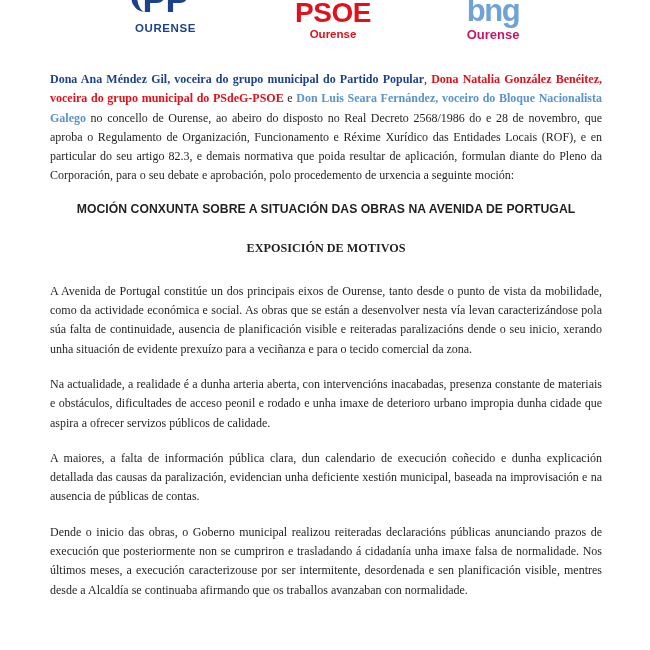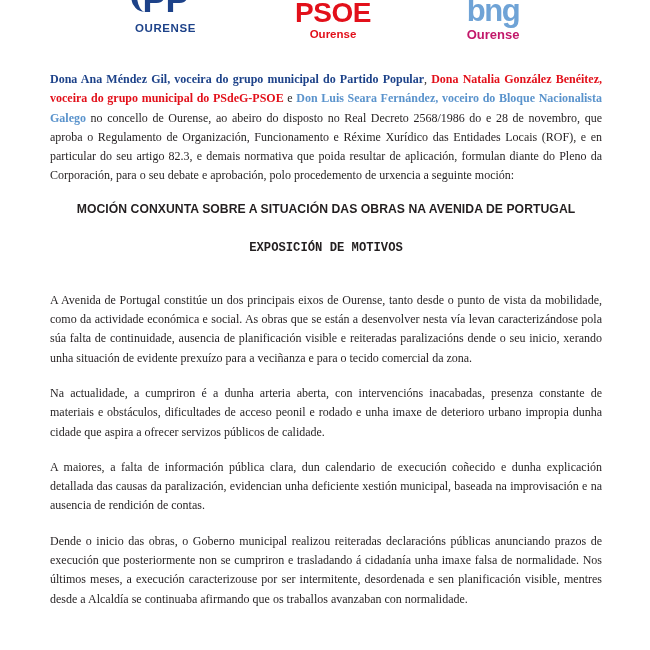--- a/index.html
+++ b/index.html
@@ -147,22 +147,22 @@
     margin: 9px 0 0 0;
     letter-spacing: 0.05px;
     font-family: "Liberation Sans", sans-serif;
   }
 
   h2.subtitle {
     font-size: 12.2px;
     font-weight: bold;
     color: #231f20;
     text-align: center;
-    margin: 25px 0 36px 0;
-    font-family: Liberation Mono, monospace;
+    margin: 25px 0 26px 0;
+    font-family: Liberation Serif, serif;
   }
 
   .para-gap { margin-bottom: 17px; }
 </style>
 </head>
 <body>
 
 <div class="page">
 
   <div class="logo-bar">
@@ -188,19 +188,19 @@
 
   <div class="doc">
 
     <p class="para intro"><span class="n-pp">Dona Ana Méndez Gil, voceira do grupo municipal do Partido Popular</span><span>, </span><span class="n-psoe">Dona Natalia González Benéitez, voceira do grupo municipal do PSdeG-PSOE</span><span> e </span><span class="n-bng">Don Luis Seara Fernández, voceiro do Bloque Nacionalista Galego</span><span> no concello de Ourense, ao abeiro do disposto no Real Decreto 2568/1986 do e 28 de novembro, que aproba o Regulamento de Organización, Funcionamento e Réxime Xurídico das Entidades Locais (ROF), e en particular do seu artigo 82.3, e demais normativa que poida resultar de aplicación, formulan diante do Pleno da Corporación, para o seu debate e aprobación, polo procedemento de urxencia a seguinte moción:</span></p>
 
     <h1 class="title">MOCIÓN CONXUNTA SOBRE A SITUACIÓN DAS OBRAS NA AVENIDA DE PORTUGAL</h1>
 
     <h2 class="subtitle">EXPOSICIÓN DE MOTIVOS</h2>
 
     <p class="para para-gap">A Avenida de Portugal constitúe un dos principais eixos de Ourense, tanto desde o punto de vista da mobilidade, como da actividade económica e social.  As obras que se están a desenvolver nesta vía levan caracterizándose pola súa falta de continuidade, ausencia de planificación visible e reiteradas paralizacións dende o seu inicio, xerando unha situación de evidente prexuízo para a veciñanza e para o tecido comercial da zona.</p>
-    <p class="para para-gap">Na actualidade, a cumpriron é a dunha arteria aberta, con intervencións inacabadas, presenza constante de materiais e obstáculos, dificultades de acceso peonil e rodado e unha imaxe de deterioro urbano impropia dunha cidade que aspira a ofrecer servizos públicos de calidade.</p>
-    <p class="para para-gap">A maiores, a falta de información pública clara, dun calendario de execución coñecido e dunha explicación detallada das causas da paralización, evidencian unha deficiente xestión municipal, baseada na improvisación e na ausencia de rendición de contas.</p>
+    <p class="para para-gap">Na actualidade, a realidade é a dunha arteria aberta, con intervencións inacabadas, presenza constante de materiais e obstáculos, dificultades de acceso peonil e rodado e unha imaxe de deterioro urbano impropia dunha cidade que aspira a ofrecer servizos públicos de calidade.</p>
+    <p class="para para-gap">A maiores, a falta de información pública clara, dun calendario de execución coñecido e dunha explicación detallada das causas da paralización, evidencian unha deficiente xestión municipal, baseada na improvisación e na ausencia de públicas de contas.</p>
     <p class="para para-gap">Dende o inicio das obras, o Goberno municipal realizou reiteradas declaracións públicas anunciando prazos de execución que posteriormente non se cumpriron e trasladando á cidadanía unha imaxe falsa de normalidade. Nos últimos meses, a execución caracterizouse por ser intermitente, desordenada e sen planificación visible, mentres desde a Alcaldía se continuaba afirmando que os traballos avanzaban con normalidade.</p>
 
   </div>
 
 </div>
 
 </body></html>

